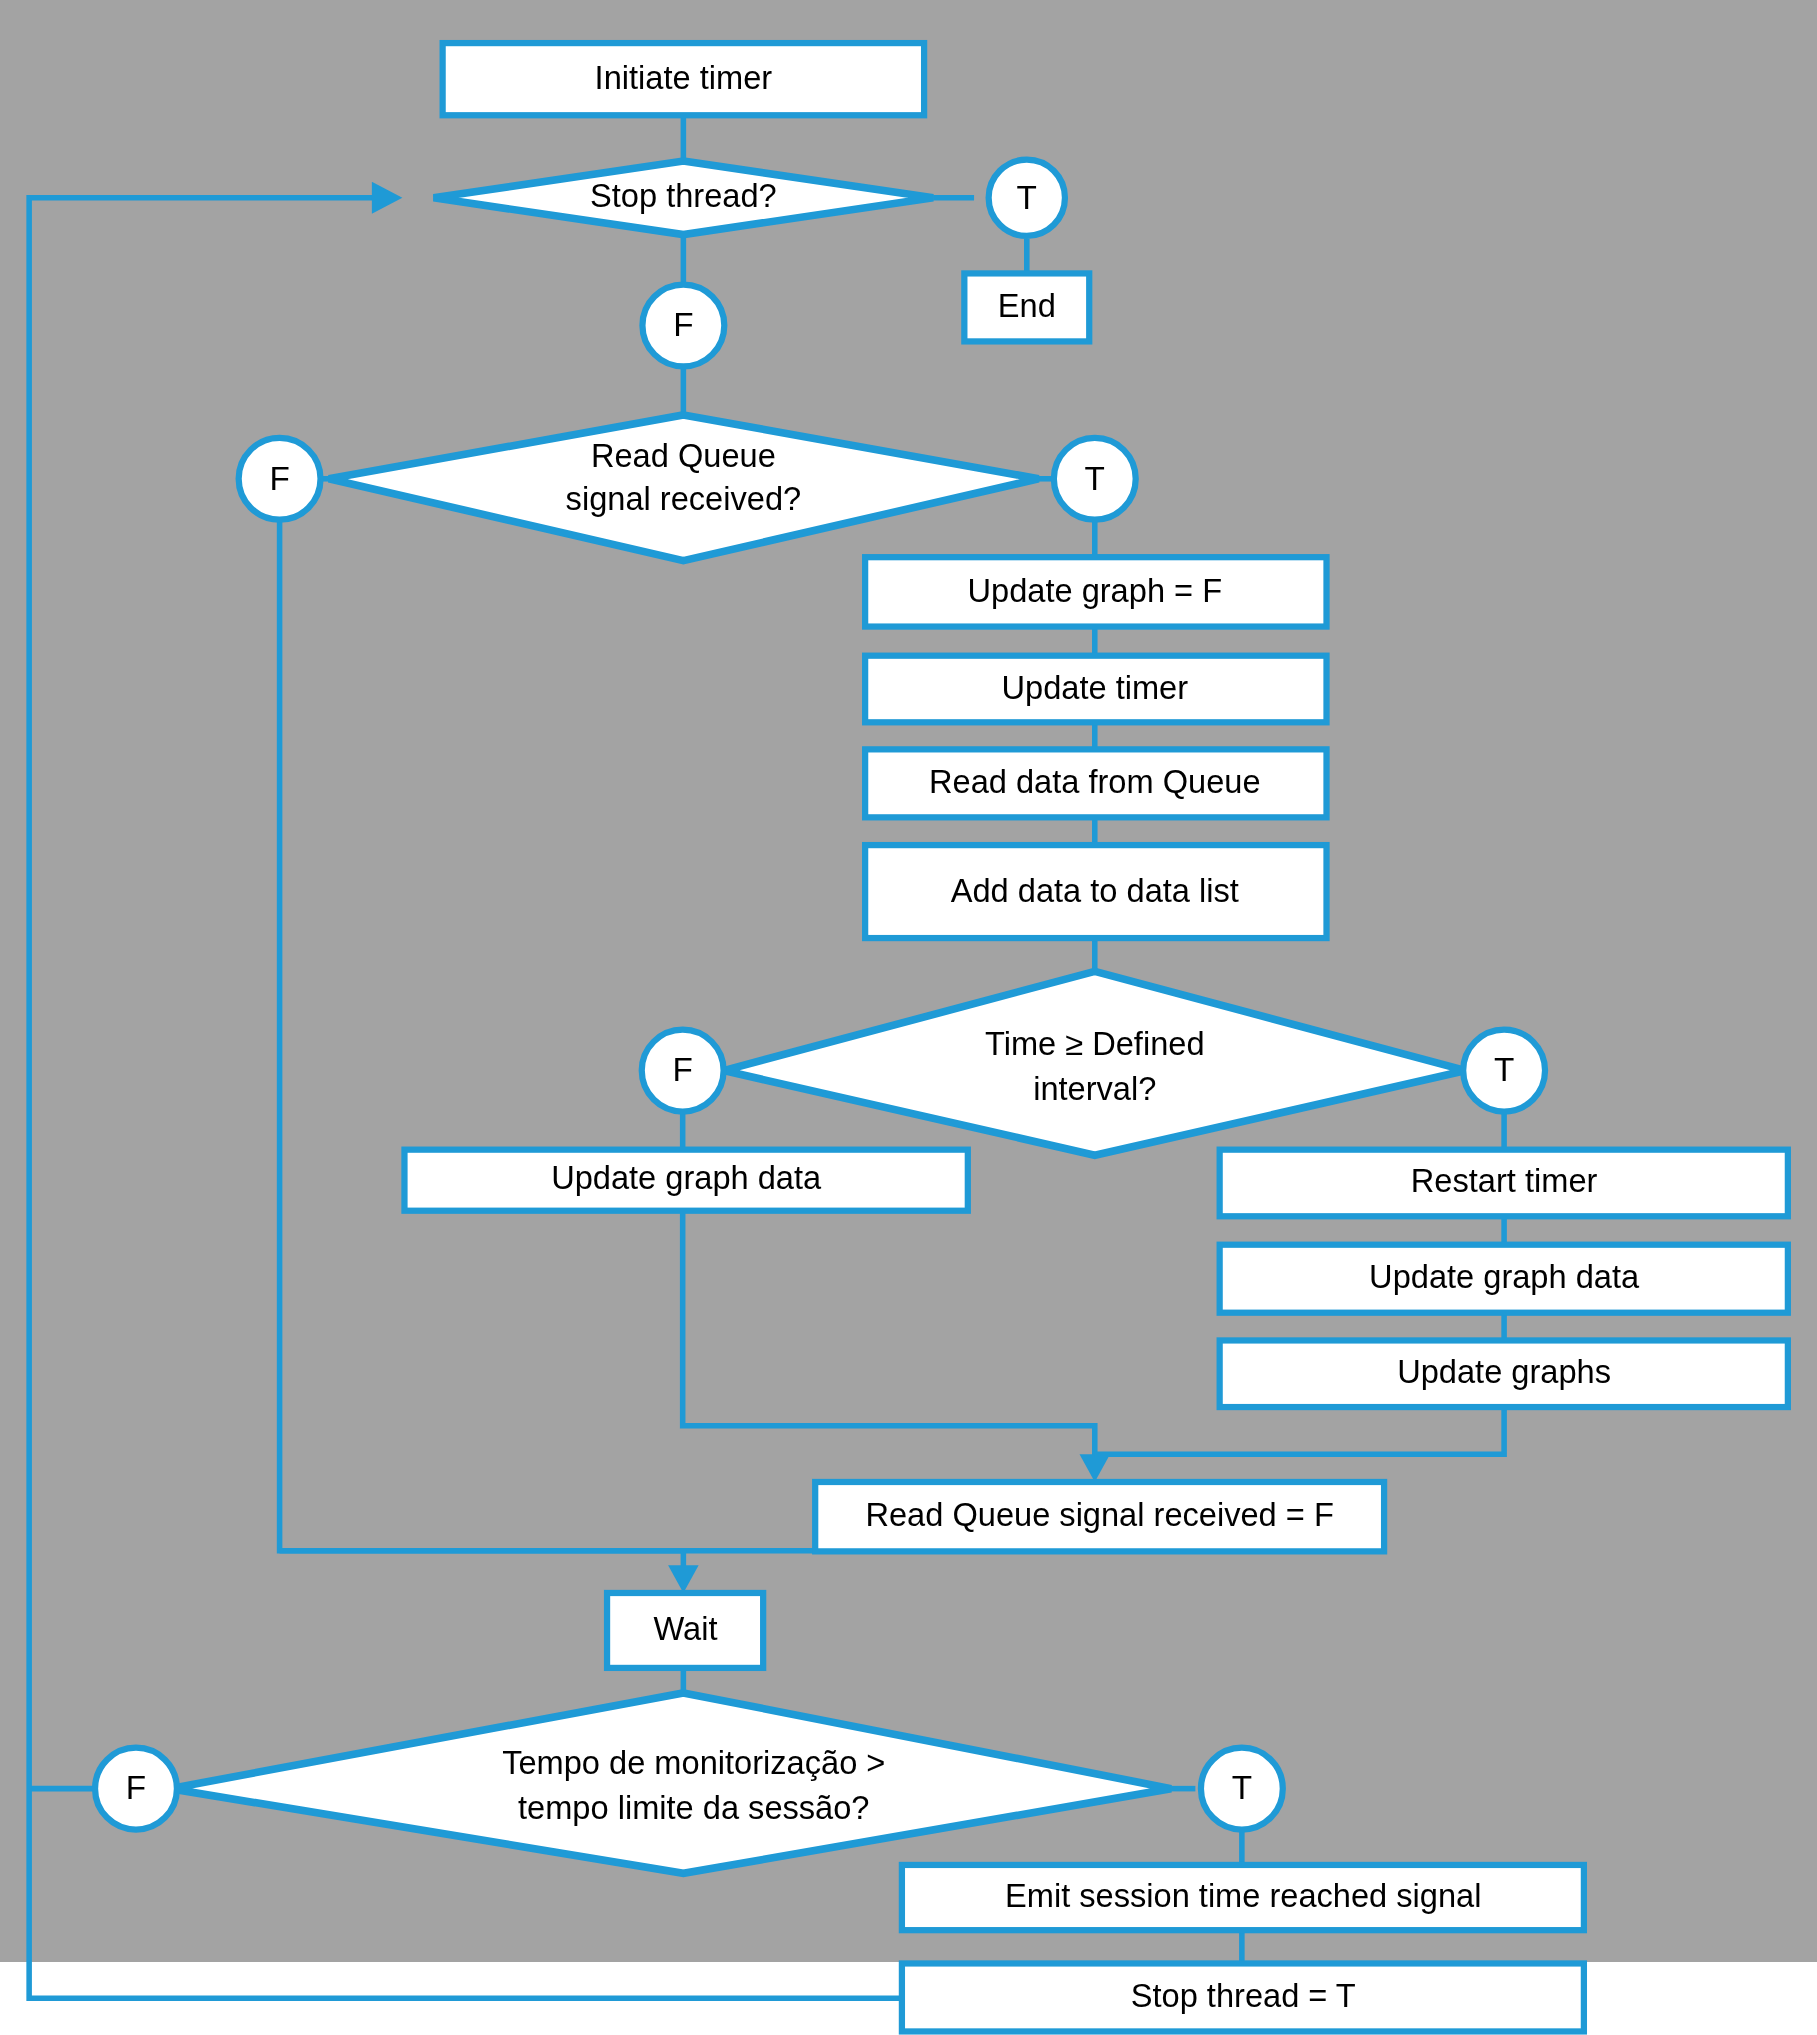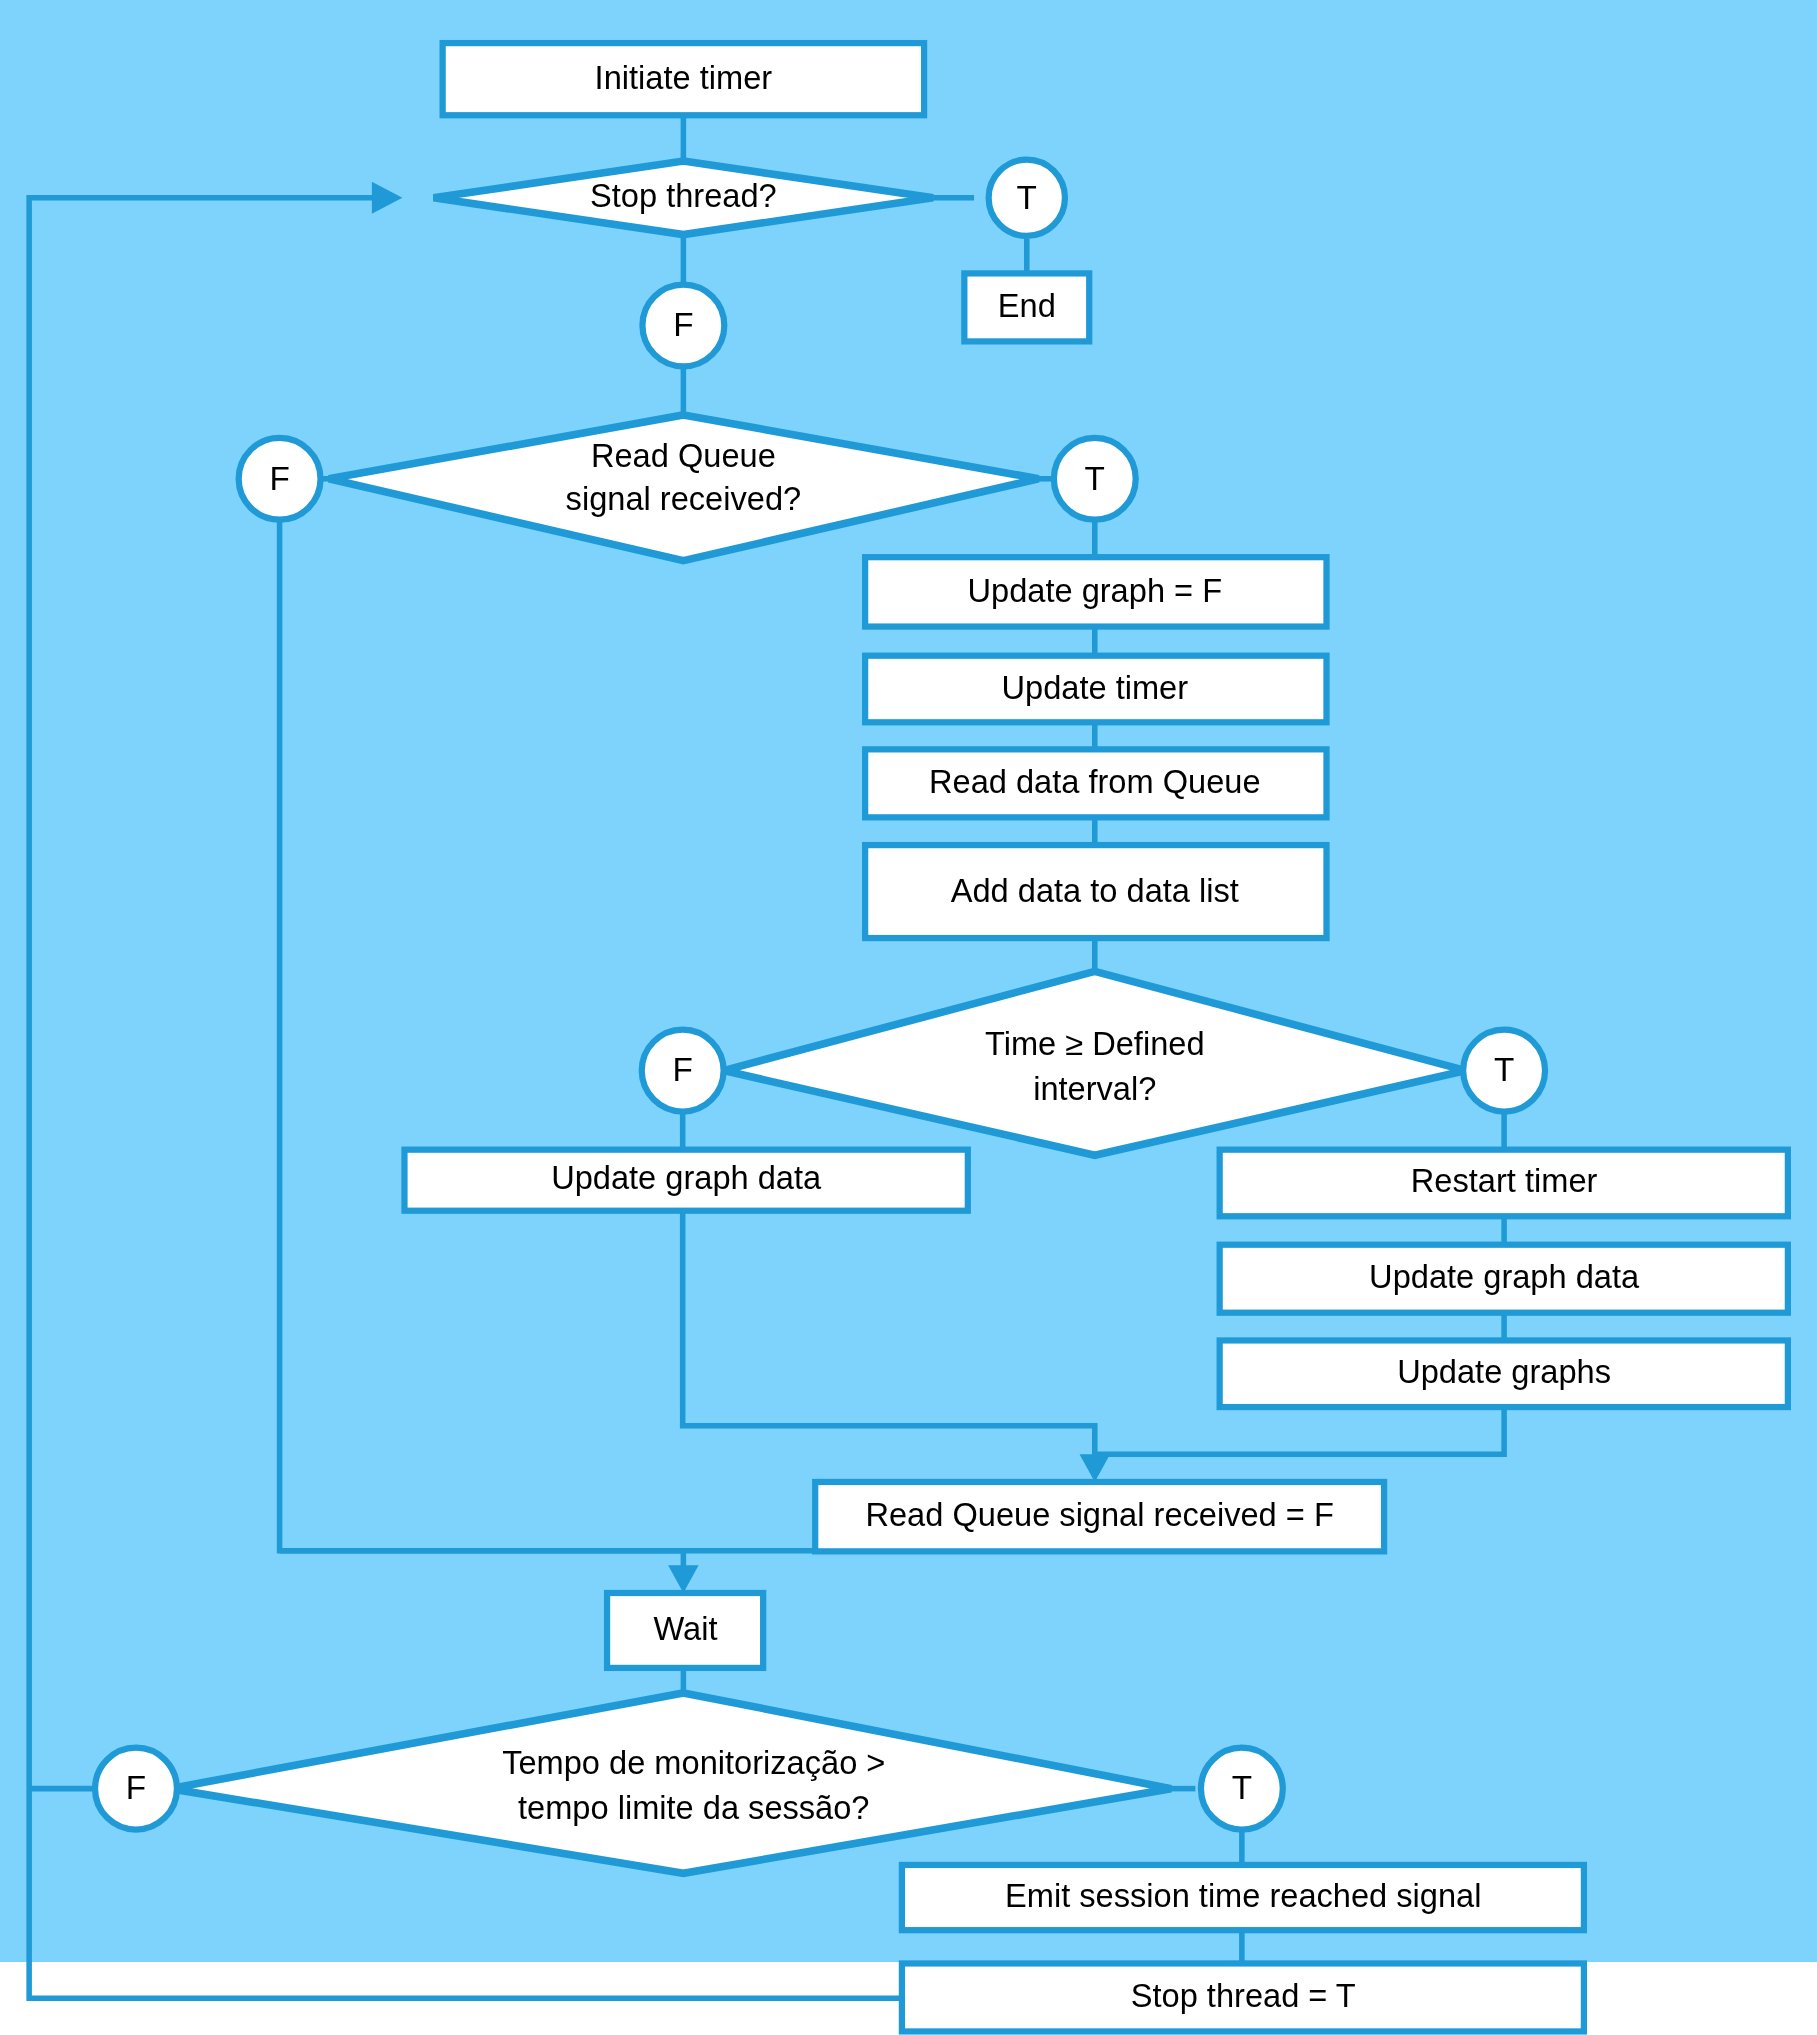--- a/index.html
+++ b/index.html
@@ -10,21 +10,21 @@
   body {
     width: 1817px;
     height: 2035px;
     font-family: "Liberation Sans", sans-serif;
     overflow: hidden;
   }
   #flowchart-root {
     position: relative;
     width: 1817px;
     height: 1962px;
-    background: #7dd3fc;
+    background: #a3a3a3;
   }
   svg#flow-svg {
     position: absolute;
     top: 0;
     left: 0;
     width: 1817px;
     height: 2035px;
     display: block;
   }
   .node-box {

